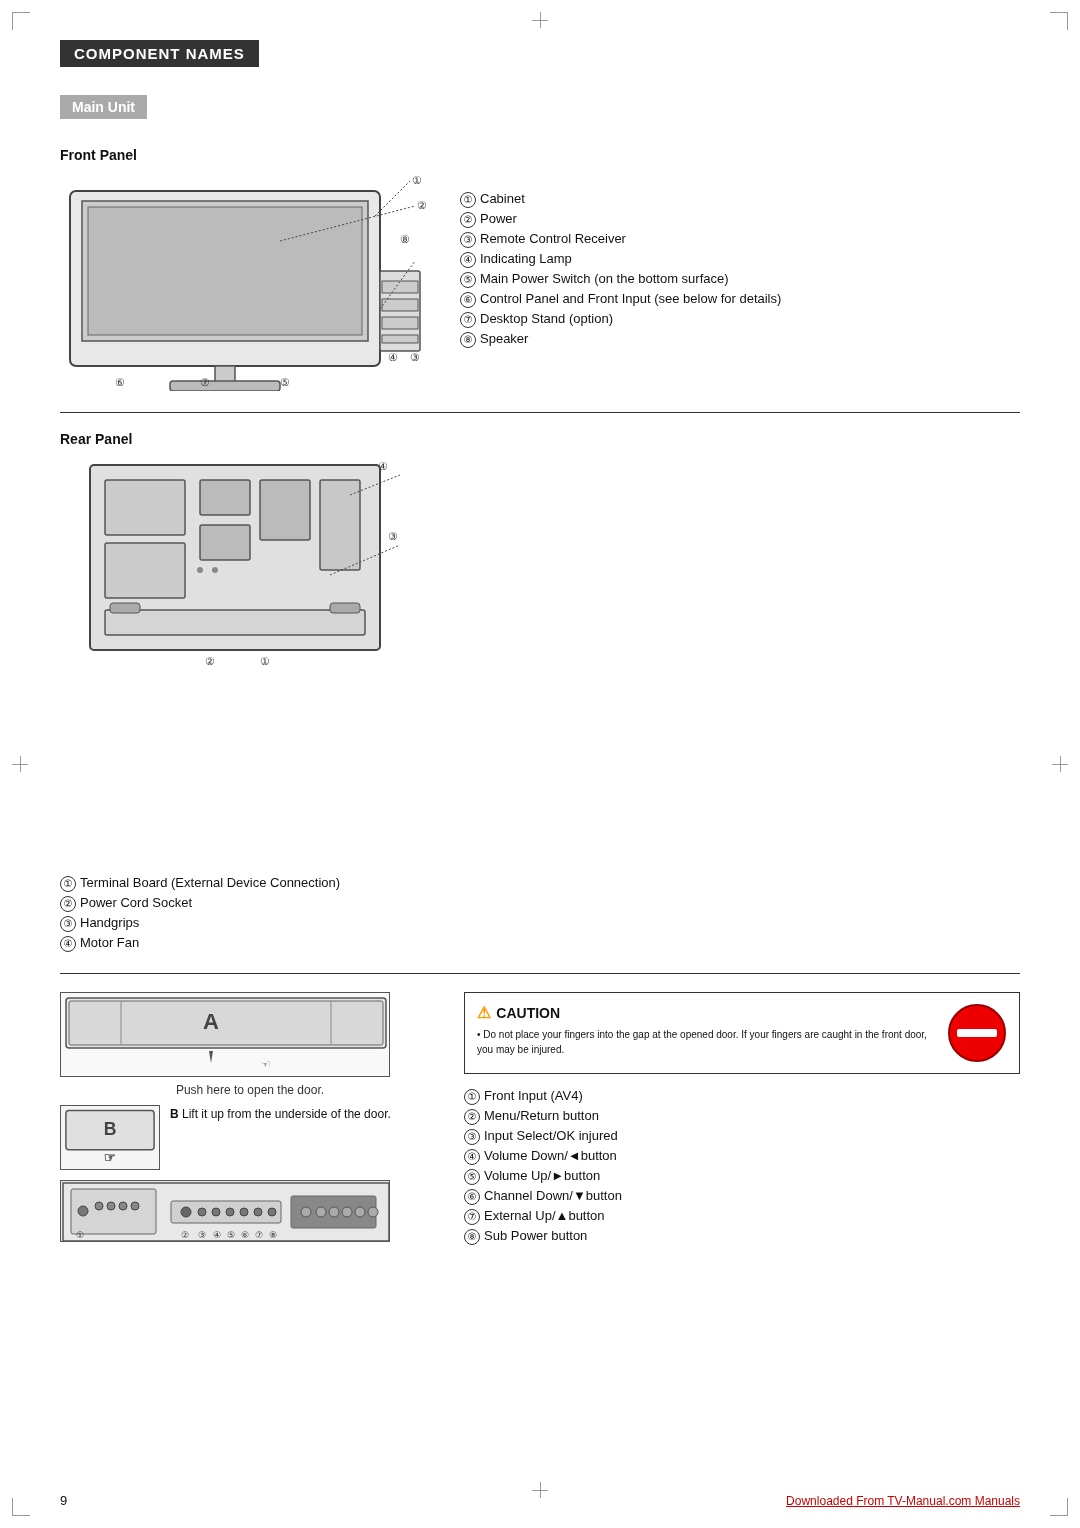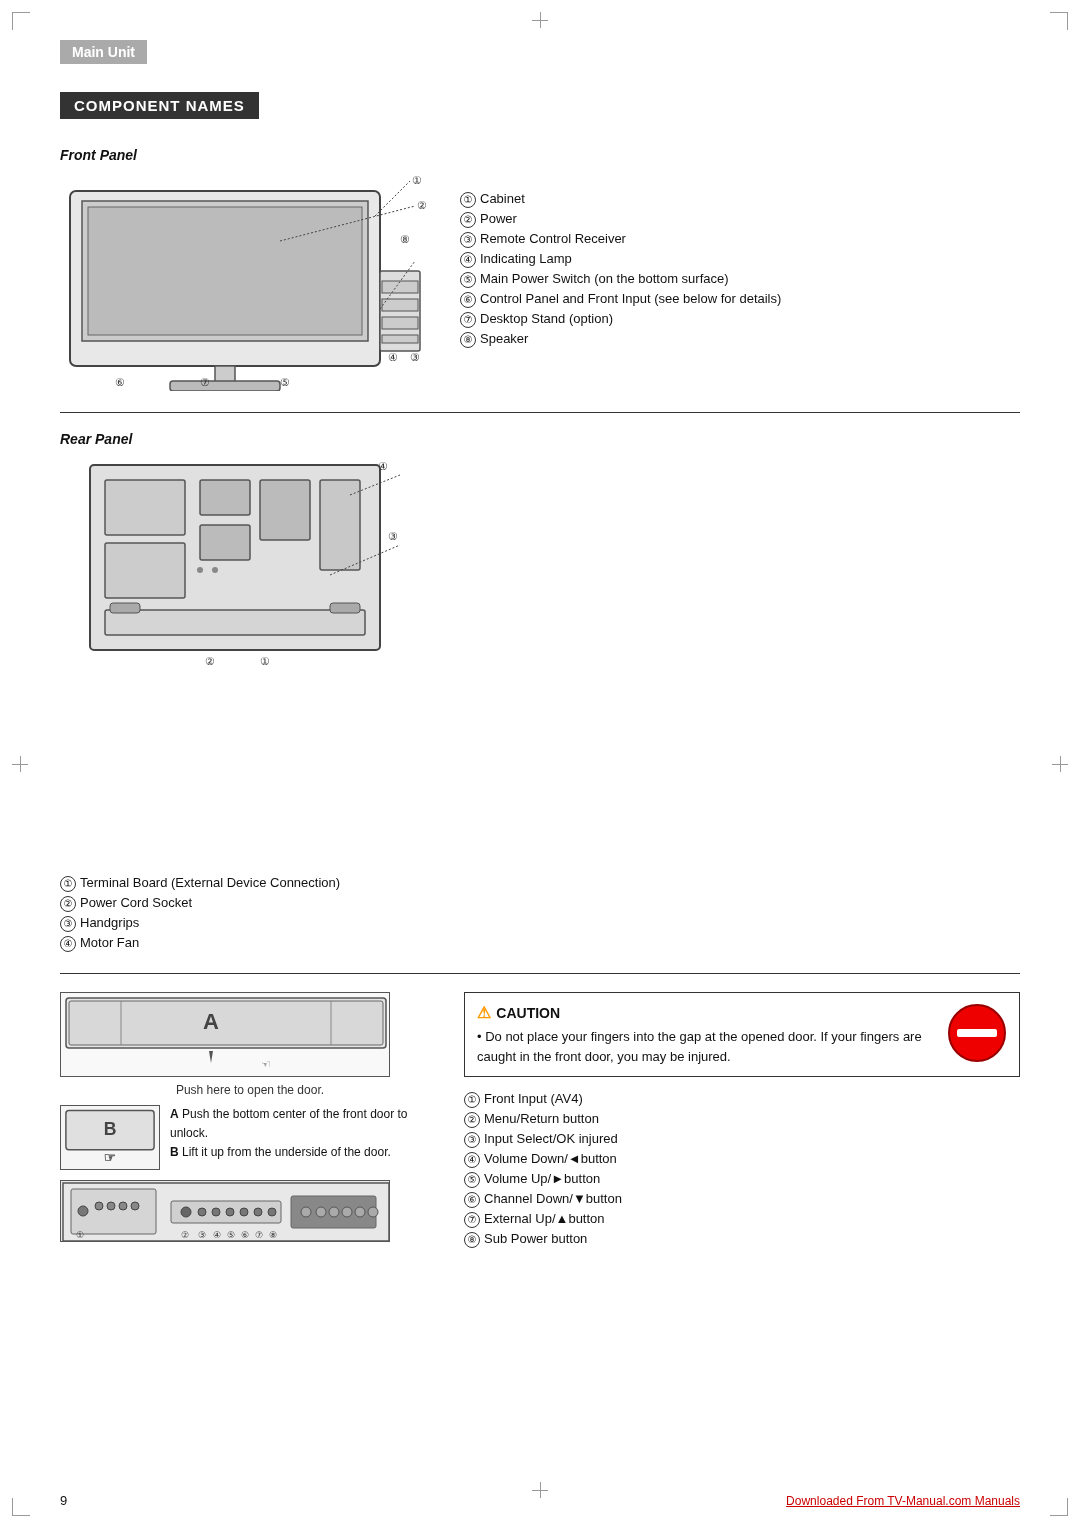--- a/index.html
+++ b/index.html
@@ -81,21 +81,20 @@
       padding: 4px 12px;
       display: inline-block;
       margin-bottom: 14px;
     }
 
     .subsection-title {
       font-weight: bold;
       font-size: 14px;
       margin-bottom: 8px;
       color: #111;
-      font-style: italic;
     }
 
     
     .divider {
       border: none;
       border-top: 1.5px solid #333;
       margin: 18px 0;
     }
 
     
@@ -182,21 +181,21 @@
       align-items: center;
       gap: 5px;
     }
 
     .caution-warning-icon {
       color: #f90;
       font-size: 16px;
     }
 
     .caution-text {
-      font-size: 13px;
+      font-size: 10px;
       line-height: 1.5;
     }
 
     .no-entry-circle {
       width: 60px;
       height: 60px;
       flex-shrink: 0;
     }
 
     
@@ -276,26 +275,26 @@
   <div class="corner-mark corner-tl"></div>
   <div class="corner-mark corner-tr"></div>
   <div class="corner-mark corner-bl"></div>
   <div class="corner-mark corner-br"></div>
 
   <div class="cross-mark cross-top"></div>
   <div class="cross-mark cross-right"></div>
   <div class="cross-mark cross-bottom"></div>
   <div class="cross-mark cross-left"></div>
 
+  <div style="margin-bottom: 16px;">
+    <div class="section-title-dark">COMPONENT NAMES</div>
+  </div>
+
   <div style="margin-bottom: 14px;">
     <div class="section-title-gray">Main Unit</div>
-  </div>
-
-  <div style="margin-bottom: 16px;">
-    <div class="section-title-dark">COMPONENT NAMES</div>
   </div>
 
   <div class="front-panel-section">
     <div class="panel-diagram">
       <div class="subsection-title">Front Panel</div>
       
       <svg viewBox="0 0 370 220" width="370" height="220">
 
         <rect x="10" y="20" width="310" height="175" rx="6" ry="6" fill="#e8e8e8" stroke="#444" stroke-width="2"></rect>
 
@@ -459,21 +458,20 @@
         <div class="step-b-section">
           <div class="step-b-img">
             <svg viewBox="0 0 100 65" width="100" height="65">
               <rect x="5" y="5" width="90" height="40" rx="3" fill="#e0e0e0" stroke="#555" stroke-width="1.5"></rect>
               <text x="50" y="30" font-size="18" font-weight="bold" fill="#444" text-anchor="middle">B</text>
 
               <text x="50" y="58" font-size="14" fill="#555" text-anchor="middle">☞</text>
             </svg>
           </div>
           <div class="step-b-text">
-            <p><span class="step-label">A</span> <span>Push the bottom center of the front door to unlock.</span></p>
             <p><span class="step-label">B</span> <span>Lift it up from the underside of the door.</span></p>
           </div>
         </div>
 
         <div style="border: 1.5px solid #555; width: 330px; height: 62px; background: #e8e8e8; position: relative; margin-top: 8px;">
           <svg viewBox="0 0 330 62" width="330" height="62">
 
             <rect x="2" y="2" width="326" height="58" fill="#e8e8e8" stroke="#555" stroke-width="1.5"></rect>
 
             <rect x="10" y="8" width="85" height="45" rx="2" fill="#d5d5d5" stroke="#666" stroke-width="1"></rect>

